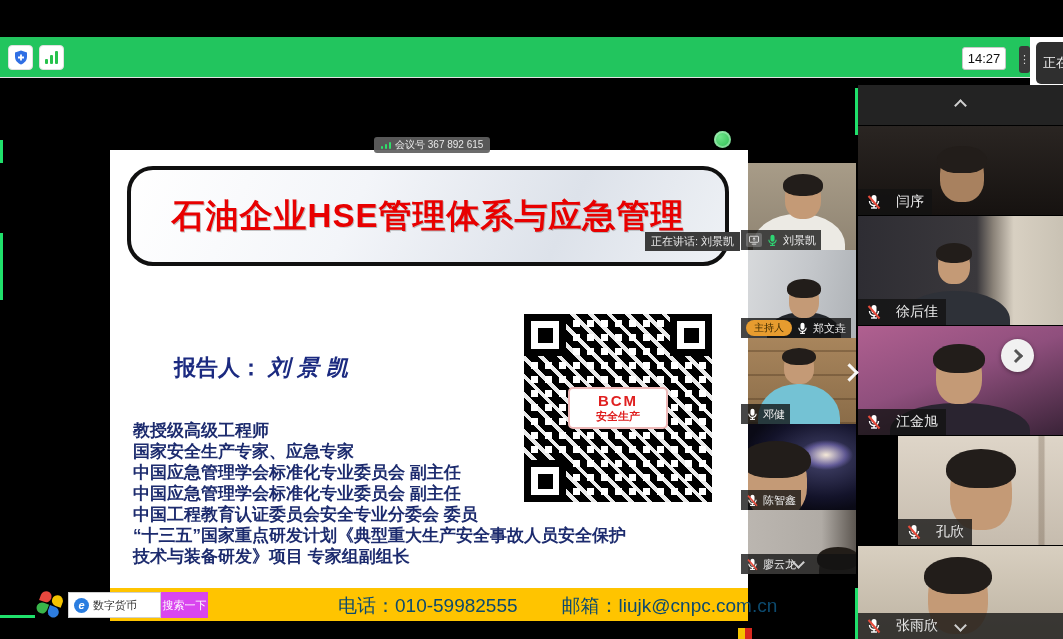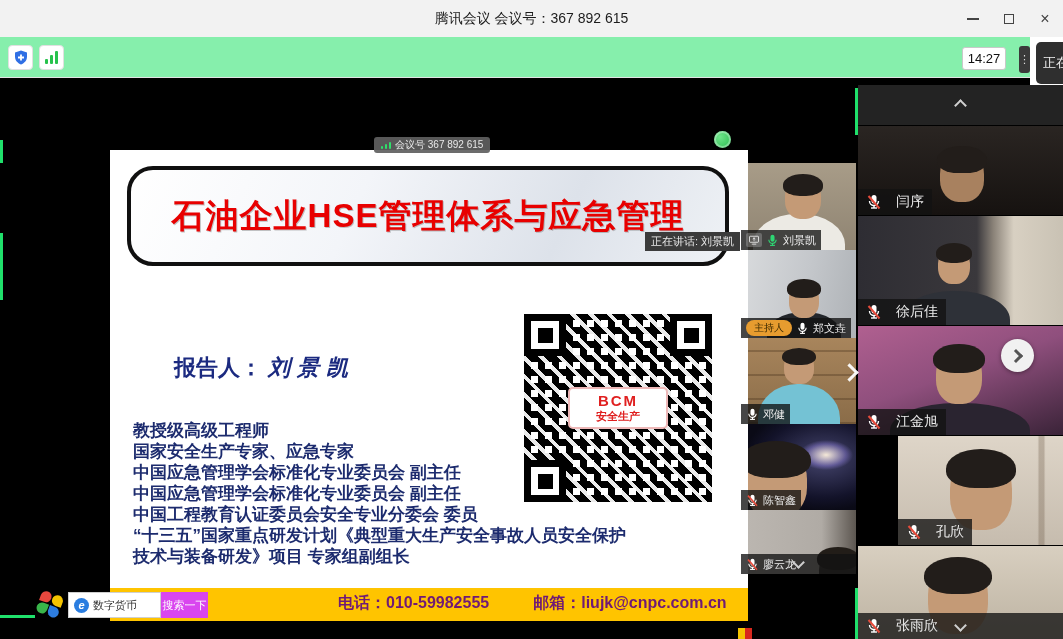--- a/index.html
+++ b/index.html
@@ -12,21 +12,21 @@
               background:#f2f2f2; display:flex; align-items:center; justify-content:center; }
   .titlebar .wtitle { font-size:14px; color:#1c1c1c; }
   .wcontrols { position:absolute; right:0; top:0; height:37px; display:flex; }
   .wbtn { width:36px; height:37px; display:flex; align-items:center; justify-content:center; cursor:default; }
   .glyph-min { width:12px; height:2px; background:#444; }
   .glyph-max { width:10px; height:10px; border:1.5px solid #444; }
   .glyph-close { font-size:16px; color:#444; line-height:1; }
 
   
   .toolbar { position:absolute; left:0; top:37px; width:1063px; height:41px;
-             background:#86efac; border-bottom:1px solid #e3e3e3; }
+             background:#22c55e; border-bottom:1px solid #e3e3e3; }
   .toolbtn { position:absolute; top:8px; width:25px; height:25px; background:#fff;
              border:1px solid #e0e0e0; border-radius:4px; display:flex; align-items:center; justify-content:center; }
   .toolbtn.shield { left:8px; }
   .toolbtn.signal { left:39px; }
   .sigbars { display:flex; align-items:flex-end; gap:2px; }
   .sigbars i { display:block; width:3px; background:#27c24c; border-radius:1px; }
   .sigbars i:nth-child(1){height:5px} .sigbars i:nth-child(2){height:9px} .sigbars i:nth-child(3){height:13px}
   .timebox { position:absolute; left:962px; top:10px; width:44px; height:23px; background:#fff;
              border:1px solid #c9c9c9; border-radius:3px; font-size:13px; color:#111;
              display:flex; align-items:center; justify-content:center; }
@@ -76,21 +76,21 @@
   .finder::before { content:""; grid-area:1/1; width:28px; height:28px; background:#fff; }
   .finder::after  { content:""; grid-area:1/1; width:15px; height:15px; background:#000; }
   .f-tl{left:4px;top:4px} .f-tr{right:4px;top:4px} .f-bl{left:4px;bottom:4px}
   .qr-label { position:absolute; left:50%; top:50%; transform:translate(-50%,-50%); background:#fff;
               border:2px solid #eeb8b8; border-radius:5px; padding:3px 26px; text-align:center; }
   .qr-label .l1 { color:#e02020; font-weight:bold; font-size:15px; letter-spacing:2px; }
   .qr-label .l2 { color:#e02020; font-weight:bold; font-size:11px; white-space:nowrap; }
 
   
   .ybar { position:absolute; left:0; bottom:0; width:638px; height:33px; background:#ffc400; }
-  .ybar .ytext { position:absolute; left:228px; top:5px; font-size:16px; font-weight:bold; color:#701a75; white-space:nowrap; }
+  .ybar .ytext { position:absolute; left:228px; top:5px; font-size:19px; font-weight:normal; color:#0c4a6e; white-space:nowrap; }
   .ybar .gap { display:inline-block; width:44px; }
 
   
   .logo { position:absolute; left:38px; top:515px; width:24px; height:24px; display:grid;
           grid-template-columns:11px 11px; grid-template-rows:11px 11px; gap:1px; transform:rotate(20deg); z-index:15;}
   .logo i { border-radius:50% 50% 50% 0; }
   .logo i:nth-child(1){background:#e8483e} .logo i:nth-child(2){background:#f5c400; border-radius:50% 50% 0 50%;}
   .logo i:nth-child(3){background:#39b54a; border-radius:50% 0 50% 50%;} .logo i:nth-child(4){background:#2d7de0; border-radius:0 50% 50% 50%;}
   .searchbar { position:absolute; left:68px; top:514px; height:26px; display:flex; z-index:15; }
   .sinput { width:93px; height:26px; background:#fff; border:1px solid #cfcfcf; display:flex; align-items:center;
@@ -185,35 +185,20 @@
       <rect x="5.5" y="1" width="5" height="8.5" rx="2.5" stroke="none"></rect>
       <path d="M3.5 7a4.5 4.5 0 0 0 9 0" fill="none" stroke-width="1.4"></path>
       <line x1="8" y1="11.5" x2="8" y2="14" stroke-width="1.4"></line>
       <line x1="5" y1="14" x2="11" y2="14" stroke-width="1.4"></line>
     </g>
   </defs>
 </svg>
 
 <div class="app">
 
-  <div class="titlebar">
-    <div class="wtitle">腾讯会议 会议号：367 892 615</div>
-
-    <div class="wcontrols" style="position:absolute;right:0;top:0;height:37px;display:flex">
-      <div class="wbtn">
-          <span class="glyph-min"></span>
-        </div>
-      <div class="wbtn">
-          <span class="glyph-max"></span>
-        </div>
-      <div class="wbtn">
-          <span class="glyph-close">×</span>
-        </div>
-    </div>
-  </div>
 
   <div class="toolbar">
     <div class="toolbtn shield">
       <svg width="16" height="17" viewBox="0 0 16 16">
         <path d="M8 1l6 2v4c0 4-2.5 6.5-6 8-3.5-1.5-6-4-6-8V3z" fill="#2f6fe4"></path>
         <path d="M8 5v6M5 8h6" stroke="#fff" stroke-width="1.8" fill="none"></path>
       </svg>
     </div>
     <div class="toolbtn signal">
       <span class="sigbars">

